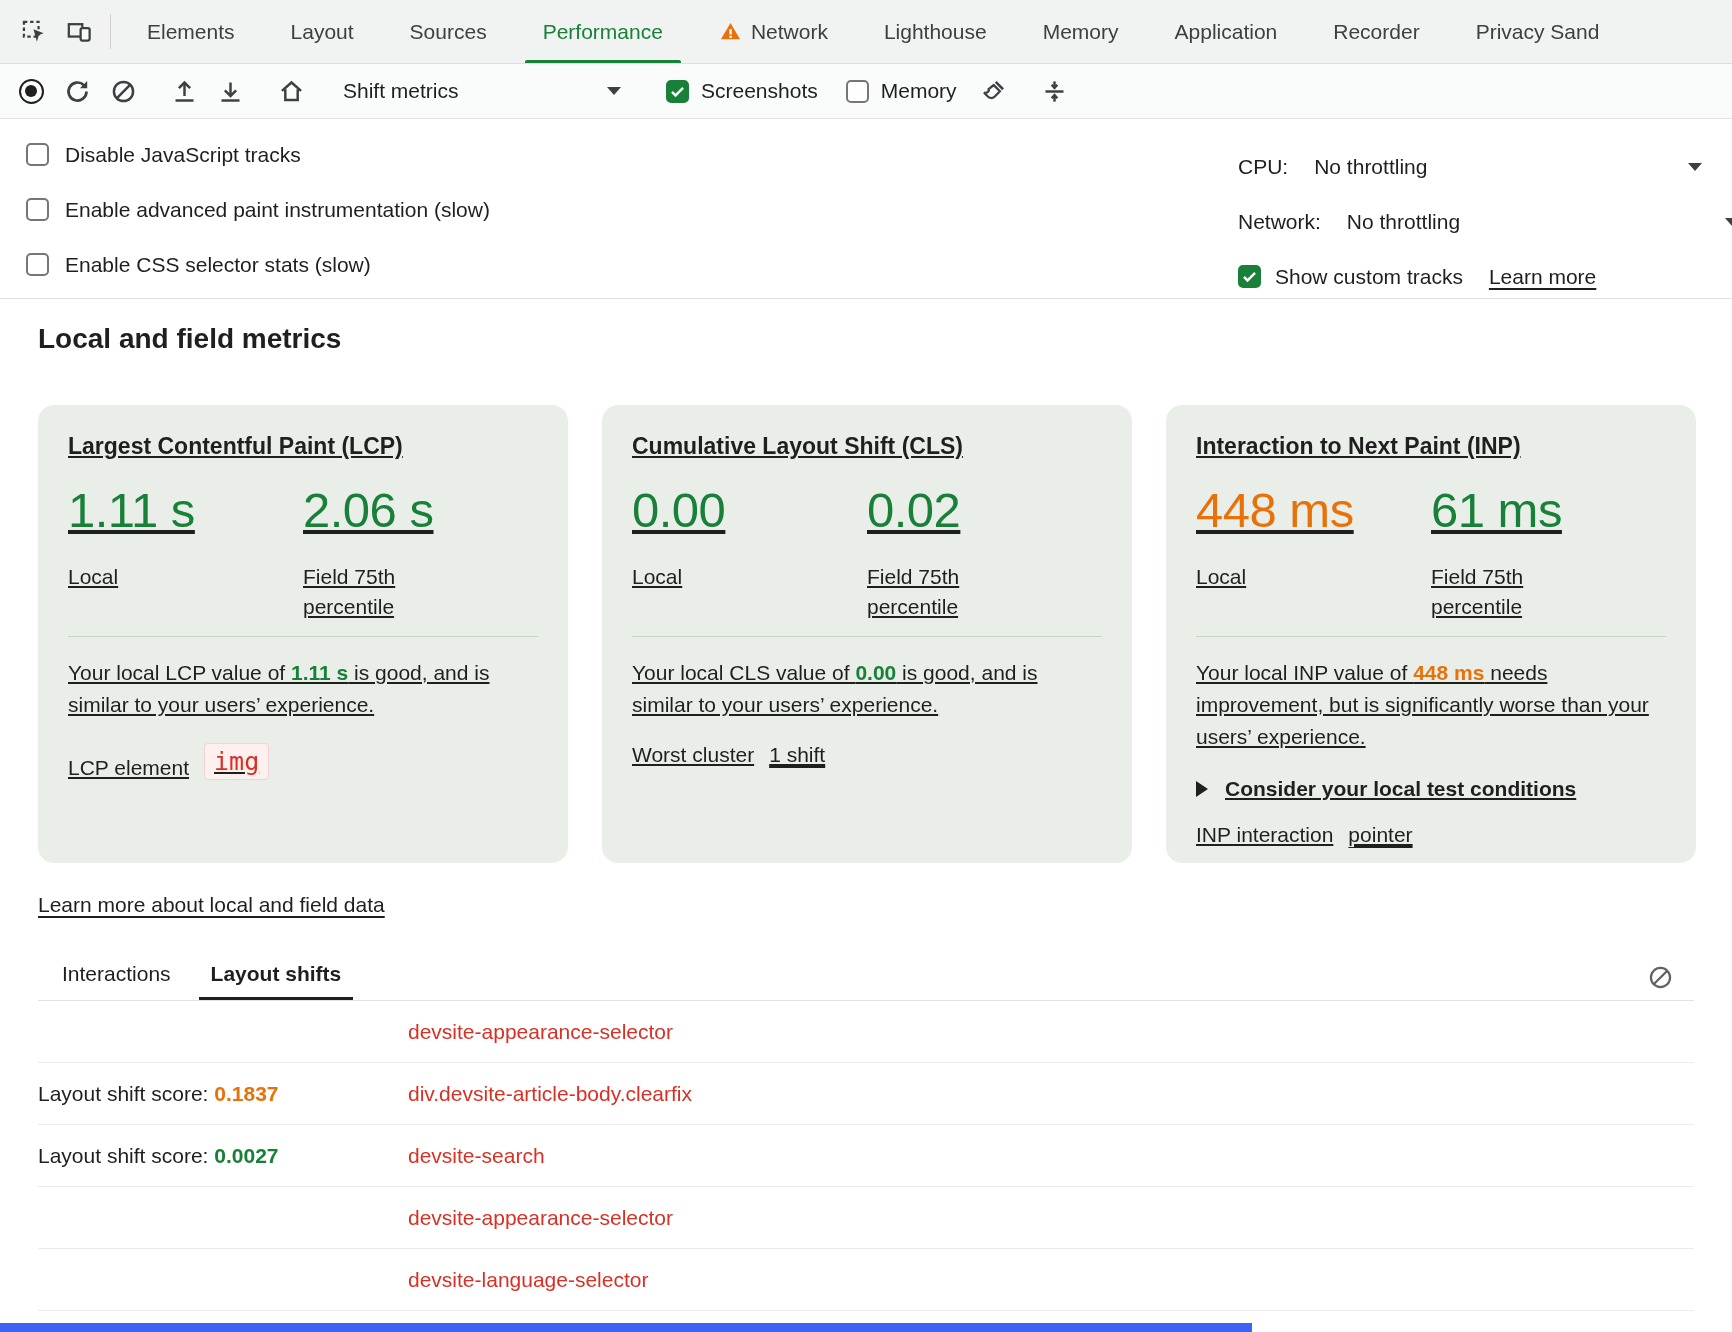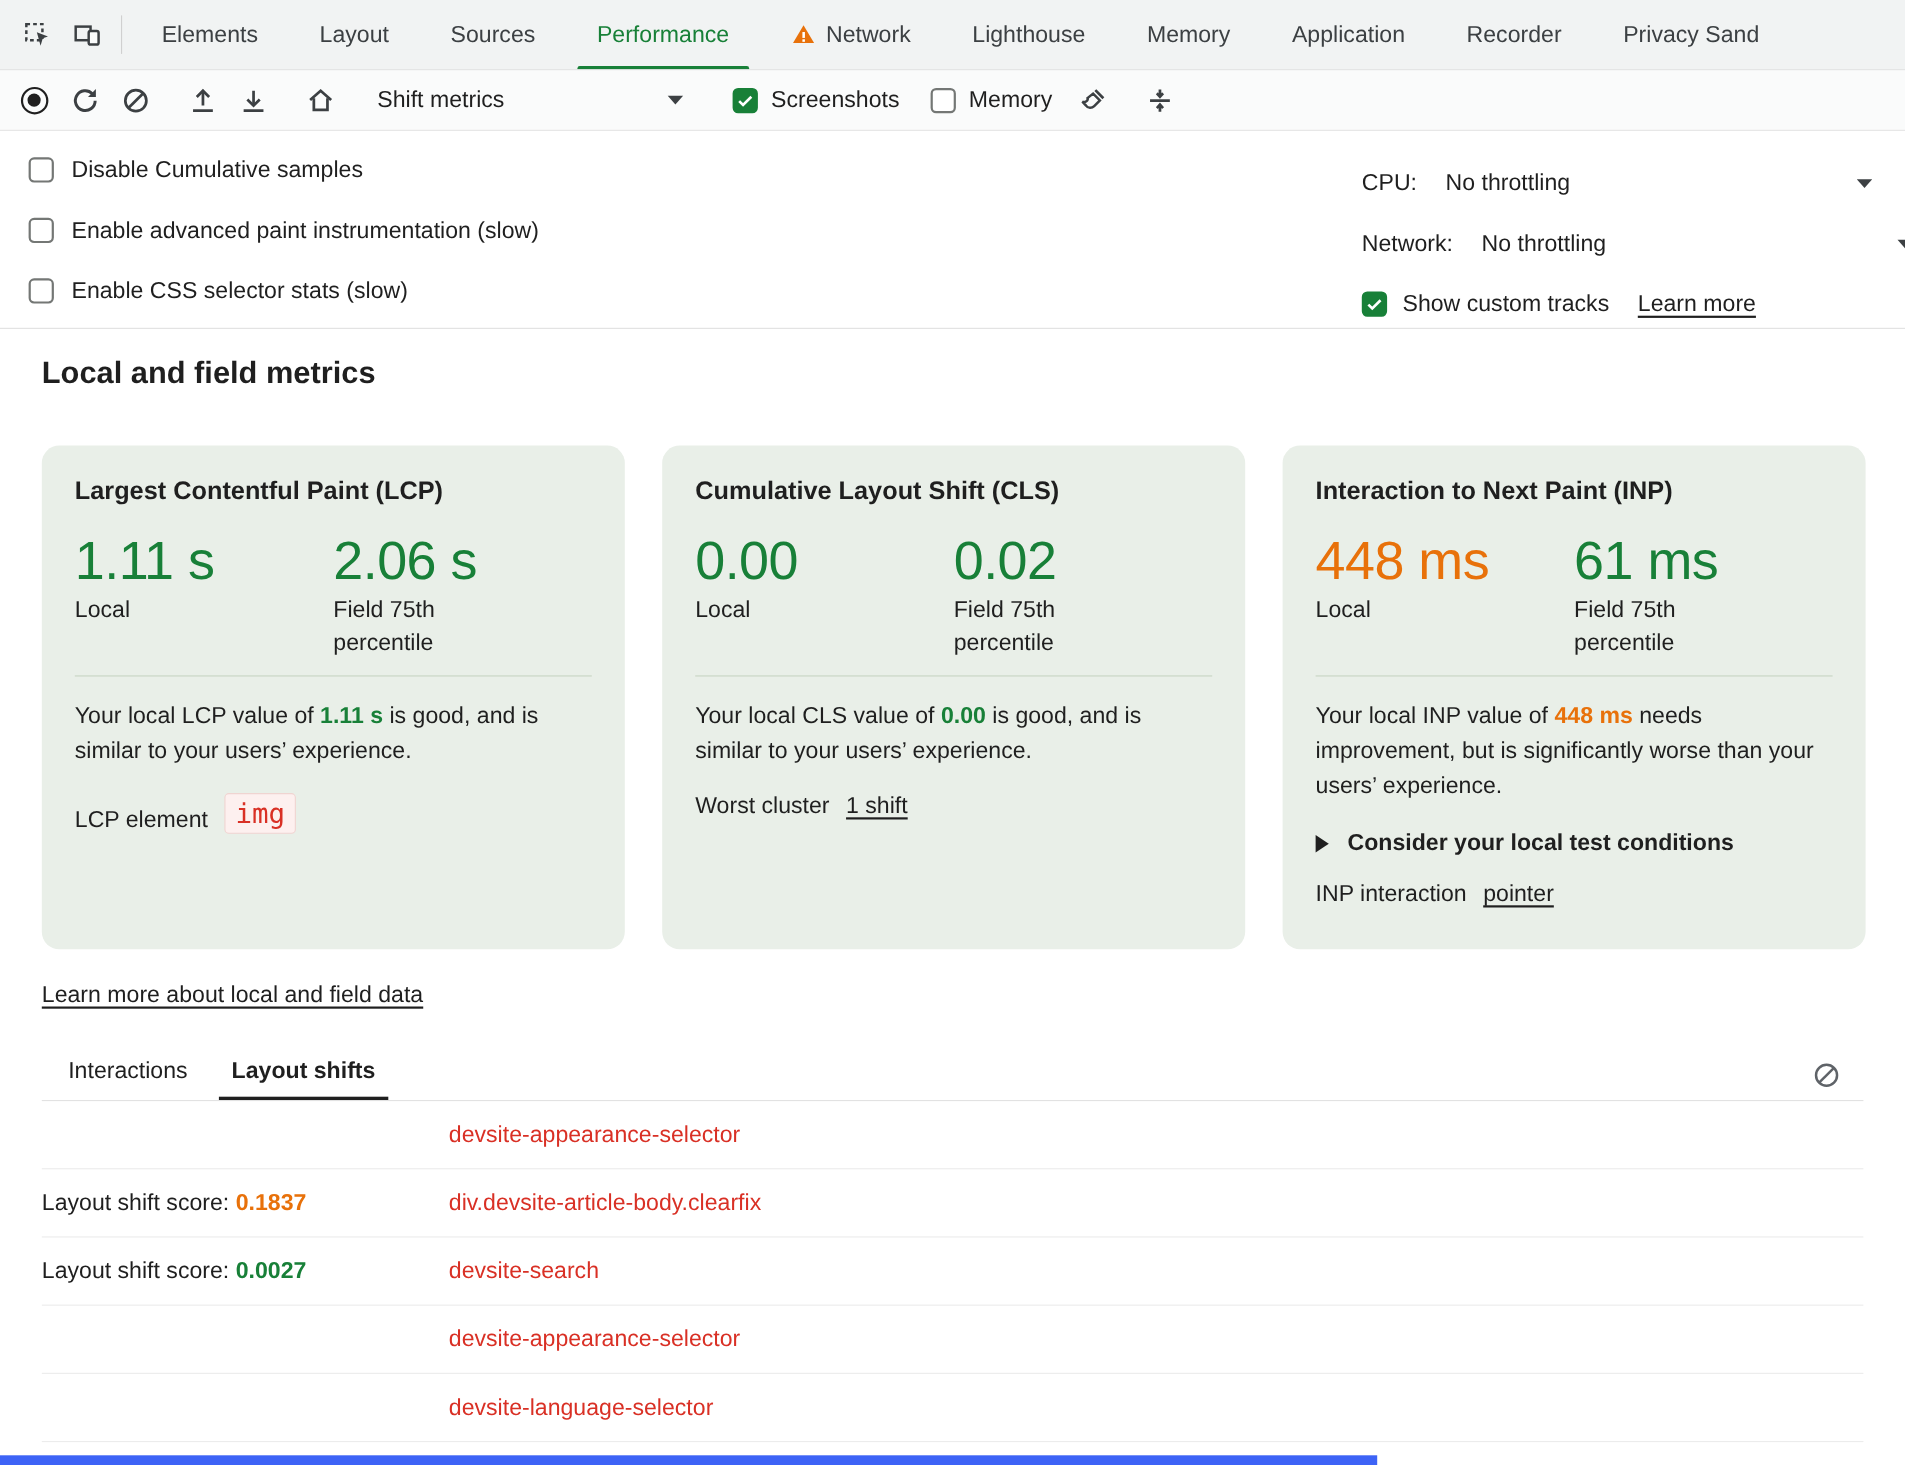--- a/index.html
+++ b/index.html
@@ -46,26 +46,26 @@
   .sr-row { position:relative; height:55px; display:flex; align-items:center; gap:26px; padding-right:56px; cursor:pointer; }
   .sr-row .arrow-down { position:absolute; right:30px; }
   .sr-row.net .arrow-down { right:-7px; }
   .sr-row .gap14 { margin-left:-12px; }
   .lnk { color:#1f1f1f; text-decoration:underline; text-underline-offset:4px; cursor:pointer; }
 
   
   .content { padding:24px 38px 0; }
   .h1 { font-size:28px; font-weight:bold; margin-bottom:50px; }
   .cards { display:flex; gap:34px; }
-  .card { width:530px; height:458px; background:#e9efe8; border-radius:16px; padding:28px 30px; }
+  .card { width:530px; height:458px; background:#e9efe8; border-radius:16px; padding:28px 30px;text-decoration:underline; }
   .card-title { font-size:23px; font-weight:bold; }
   .vals { display:flex; margin-top:22px; }
   .val-block { width:244px; }
   .val { font-size:49px; letter-spacing:-0.5px; }
-  .val-label { margin-top:2px; line-height:30px; max-width:150px; }
+  .val-label { margin-top:24px; line-height:30px; max-width:150px; }
   .card-divider { border-top:1px solid #c7d4c2; margin-top:14px; }
   .card-p { margin-top:20px; line-height:32px; }
   .inline-val { font-weight:bold; }
   .card-footer { display:flex; align-items:flex-end; gap:15px; margin-top:22px; }
   .chip { font-family:"DejaVu Sans Mono",monospace; font-size:25px; padding:3px 9px;
           background:#fdf0ef; border:1px solid #f0d4d1; border-radius:4px; cursor:pointer; }
   .disclosure { display:flex; align-items:center; gap:17px; margin-top:24px; font-weight:bold; cursor:pointer; }
   .tri-right { width:0; height:0; border-top:8px solid transparent; border-bottom:8px solid transparent;
                border-left:12px solid #1f1f1f; }
   .learn-link-row { margin-top:30px; }
@@ -217,21 +217,21 @@
         <path d="M9.5 6L12 8.8 14.5 6" fill="none" stroke="#3c4043" stroke-width="2.2"></path>
         <path d="M12 21v-4.5" stroke="#3c4043" stroke-width="2.2"></path>
         <path d="M9.5 18L12 15.2 14.5 18" fill="none" stroke="#3c4043" stroke-width="2.2"></path>
       </svg>
   </div>
 </div>
 
 <div class="settings">
   <label class="set-row">
     <span class="cb"></span>
-    <span>Disable Cumulative samples</span>
+    <span>Disable JavaScript tracks</span>
   </label>
   <label class="set-row">
     <span class="cb"></span>
     <span>Enable advanced paint instrumentation (slow)</span>
   </label>
   <label class="set-row">
     <span class="cb"></span>
     <span>Enable CSS selector stats (slow)</span>
   </label>
 

